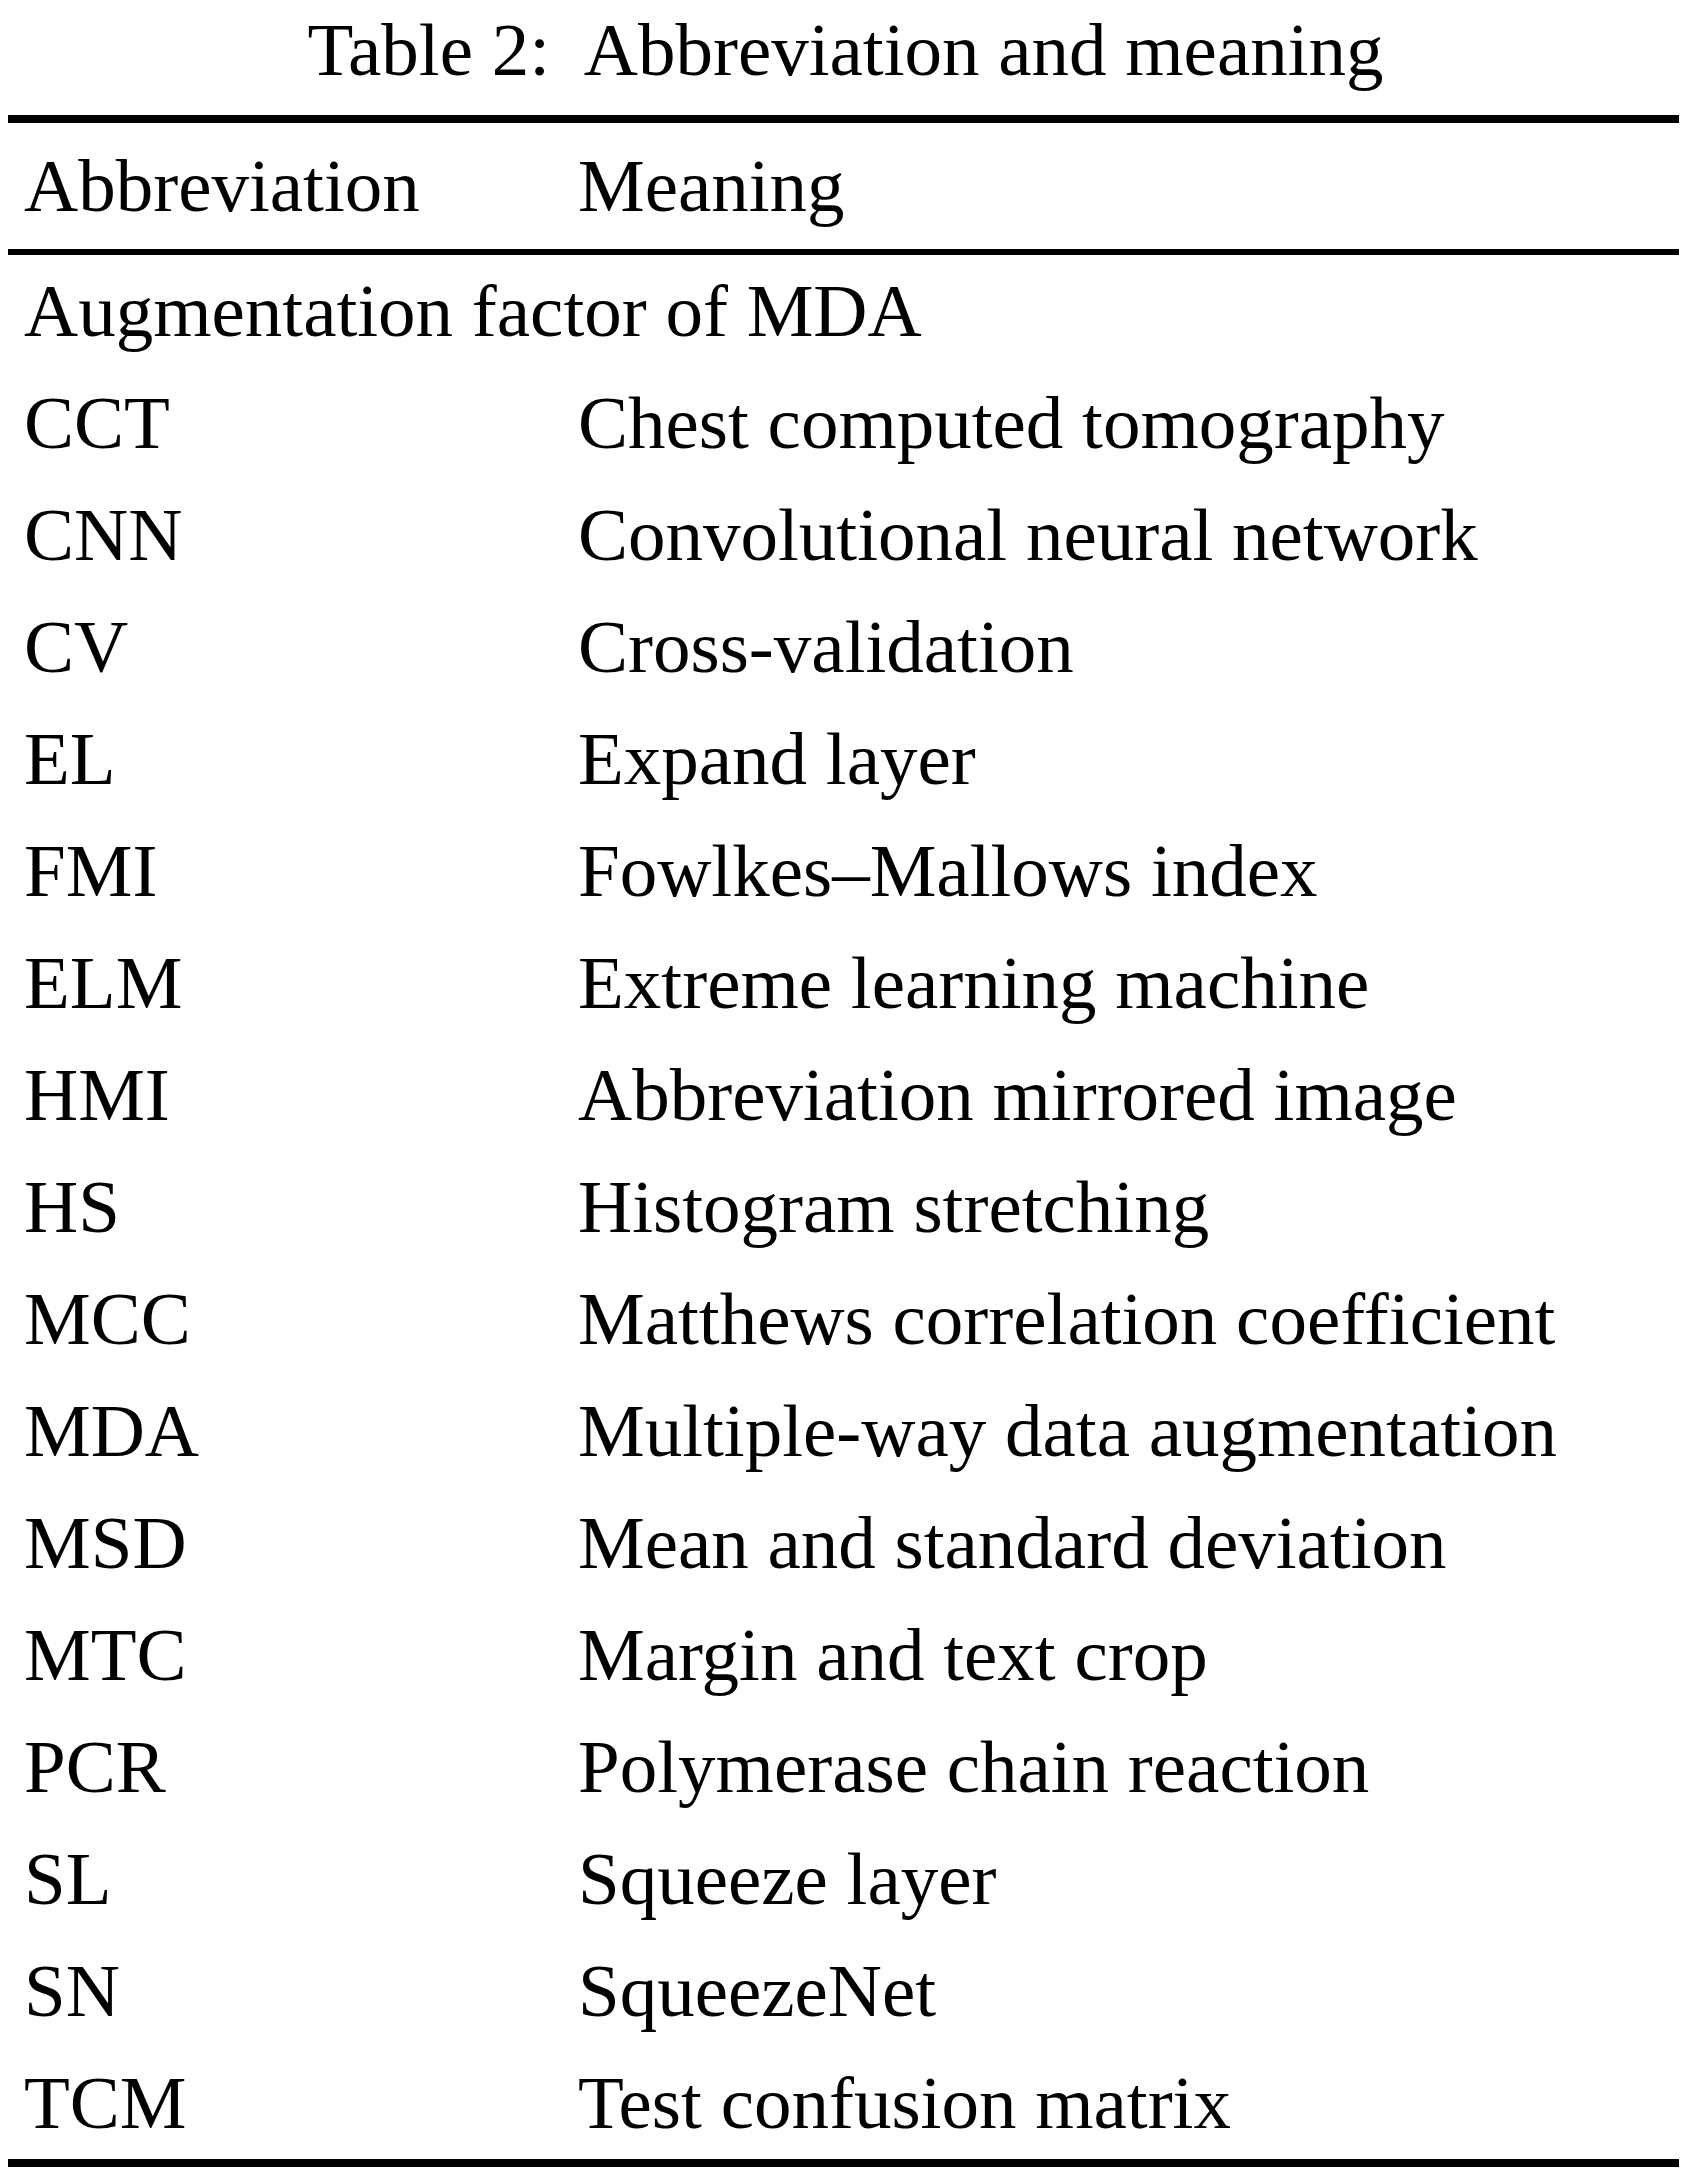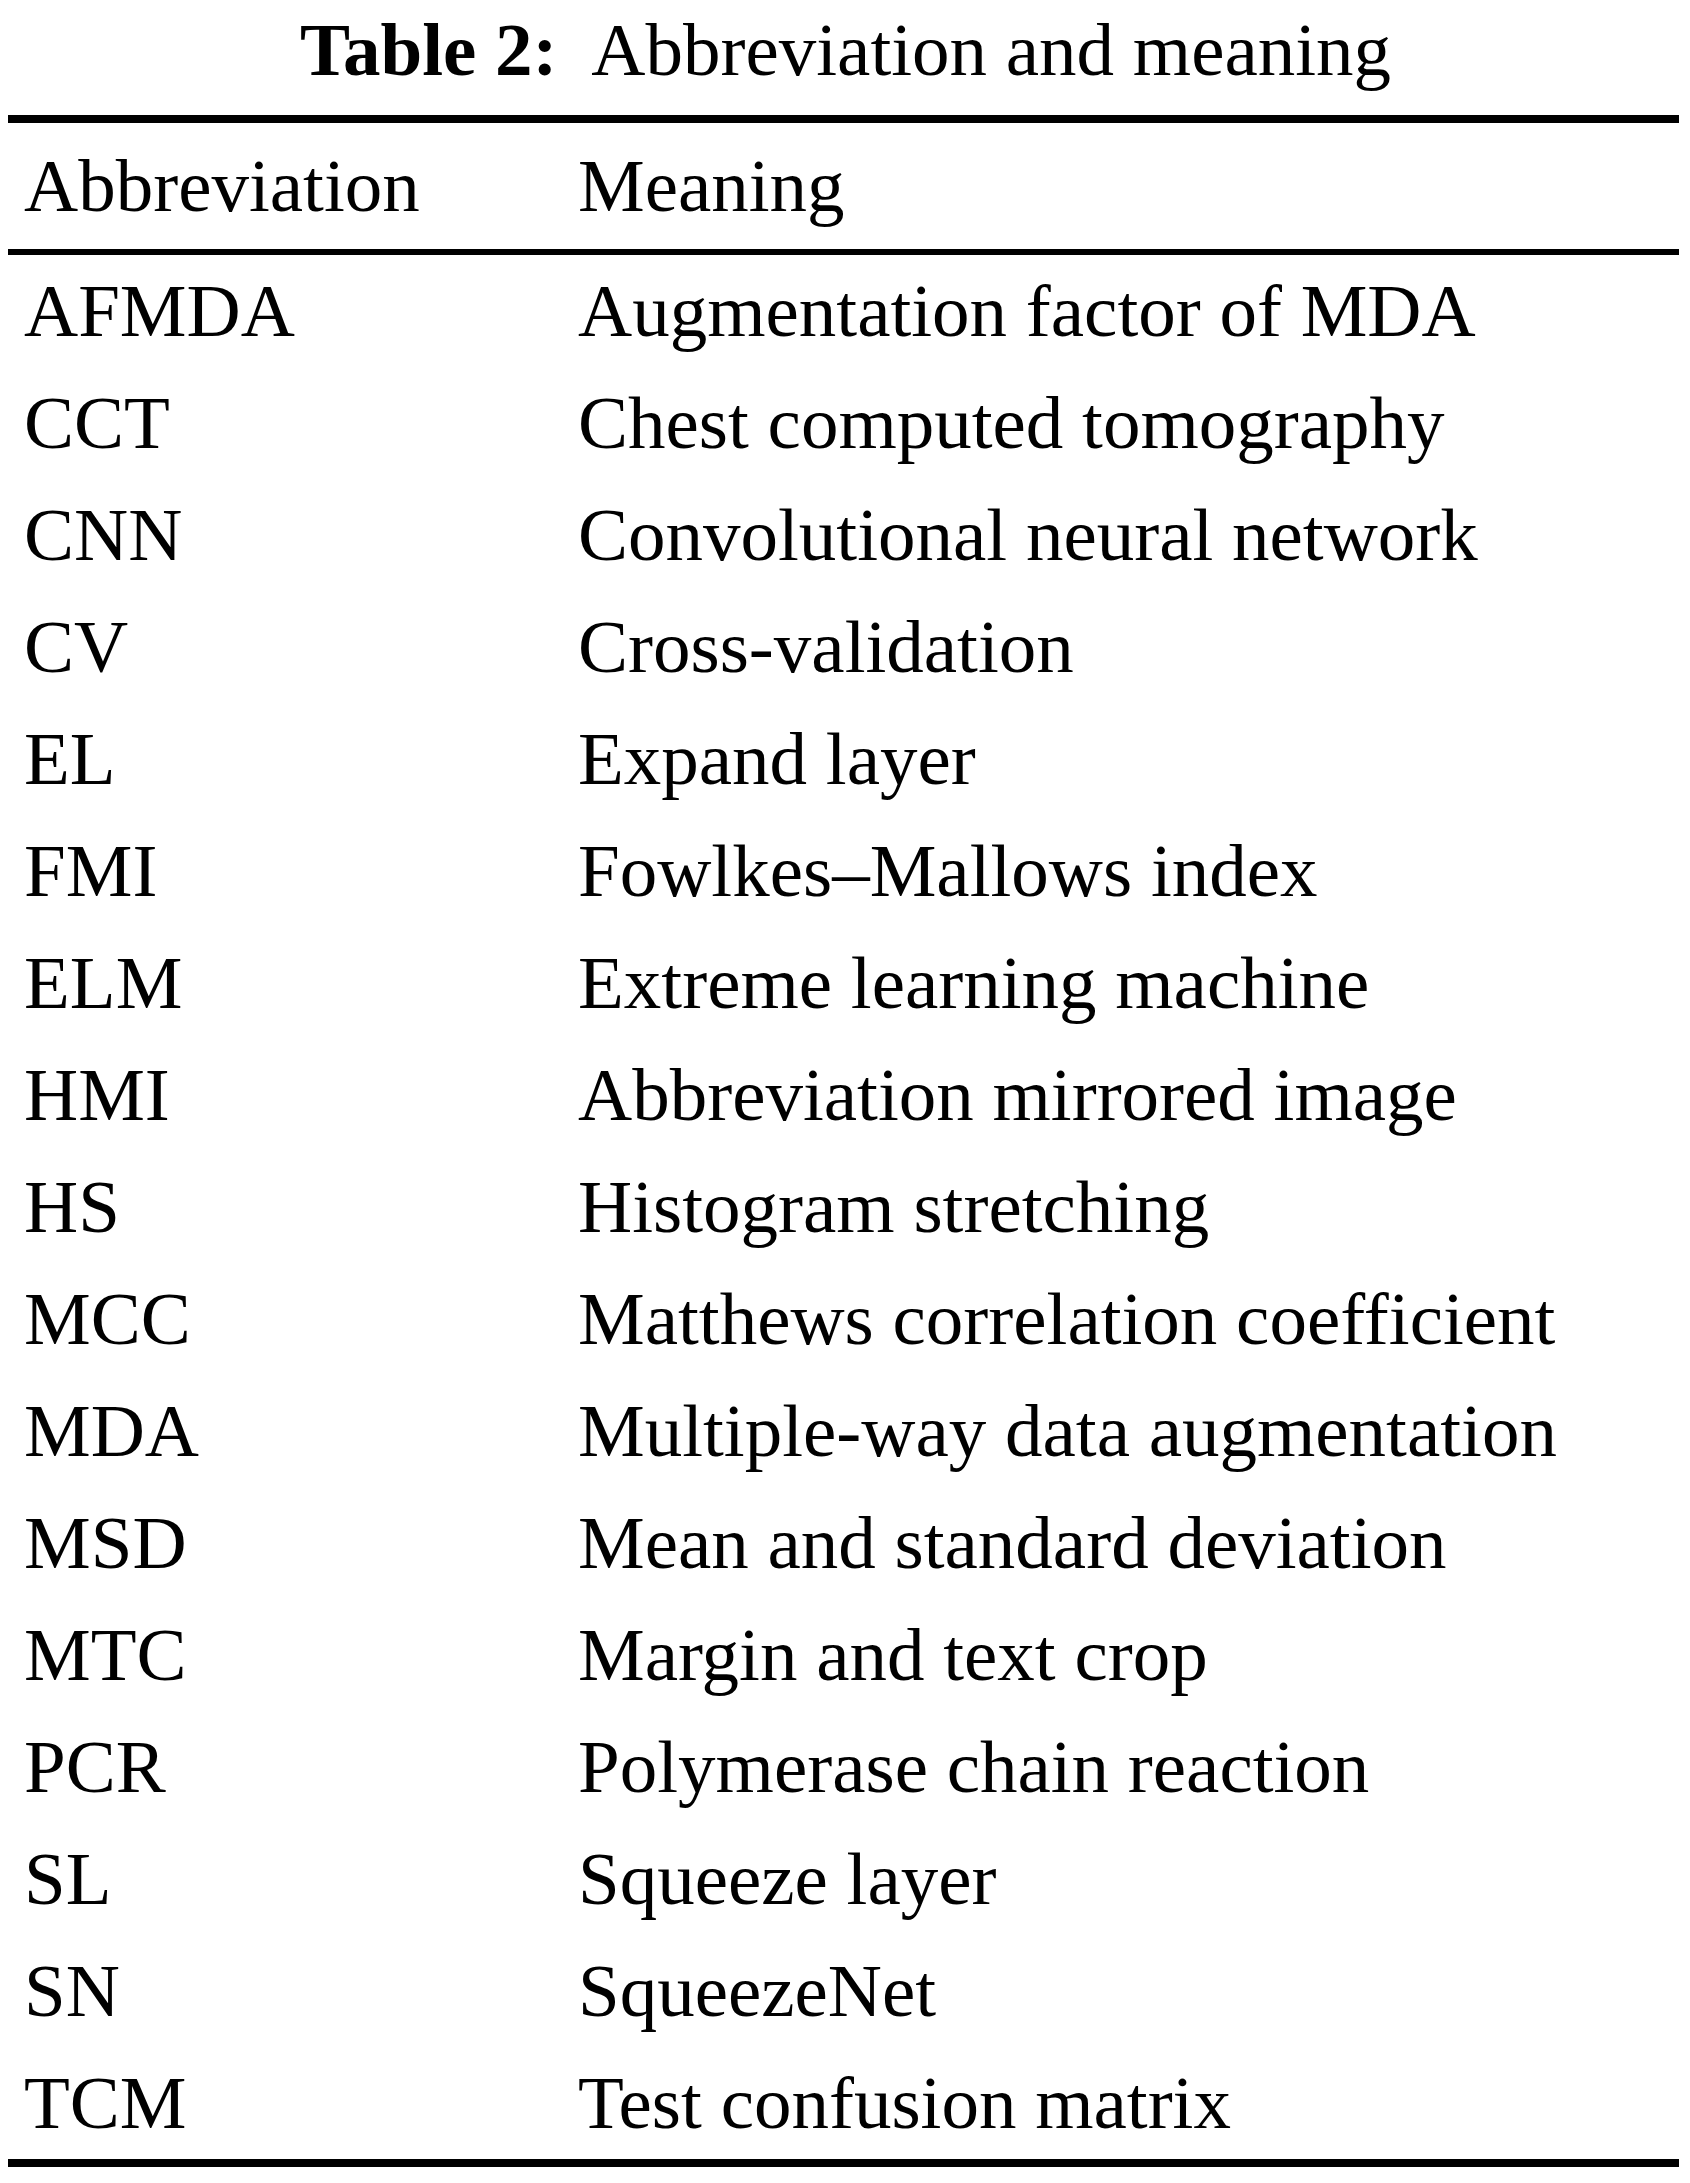--- a/index.html
+++ b/index.html
@@ -12,21 +12,21 @@
     font-family: "Liberation Serif", "DejaVu Serif", serif;
     font-size: 75px;
     overflow: hidden;
   }
   .caption {
     height: 115px;
     line-height: 100px;
     text-align: center;
     white-space: nowrap;
   }
-  .caption-label { font-weight: bold; margin-right: 0.45em; }
+  .caption-label { font-weight: normal; margin-right: 0.45em; }
   .rule {
     background: #000000;
     margin-left: 8.3px;
     margin-right: 11.7px;
   }
   .rule-top { height: 7.5px; }
   .rule-mid { height: 6.7px; }
   .rule-bottom { height: 7.5px; }
   .grid-row {
     display: grid;
@@ -57,21 +57,20 @@
 
   <div class="grid-row header-row">
     <div class="cell">Abbreviation</div>
     <div class="cell">Meaning</div>
   </div>
 
   <div class="rule rule-mid"></div>
 
   <div>
     <div class="grid-row data-row">
-      <div class="cell">AFMDA</div>
       <div class="cell">Augmentation factor of MDA</div>
     </div>
     <div class="grid-row data-row">
       <div class="cell">CCT</div>
       <div class="cell">Chest computed tomography</div>
     </div>
     <div class="grid-row data-row">
       <div class="cell">CNN</div>
       <div class="cell">Convolutional neural network</div>
     </div>

